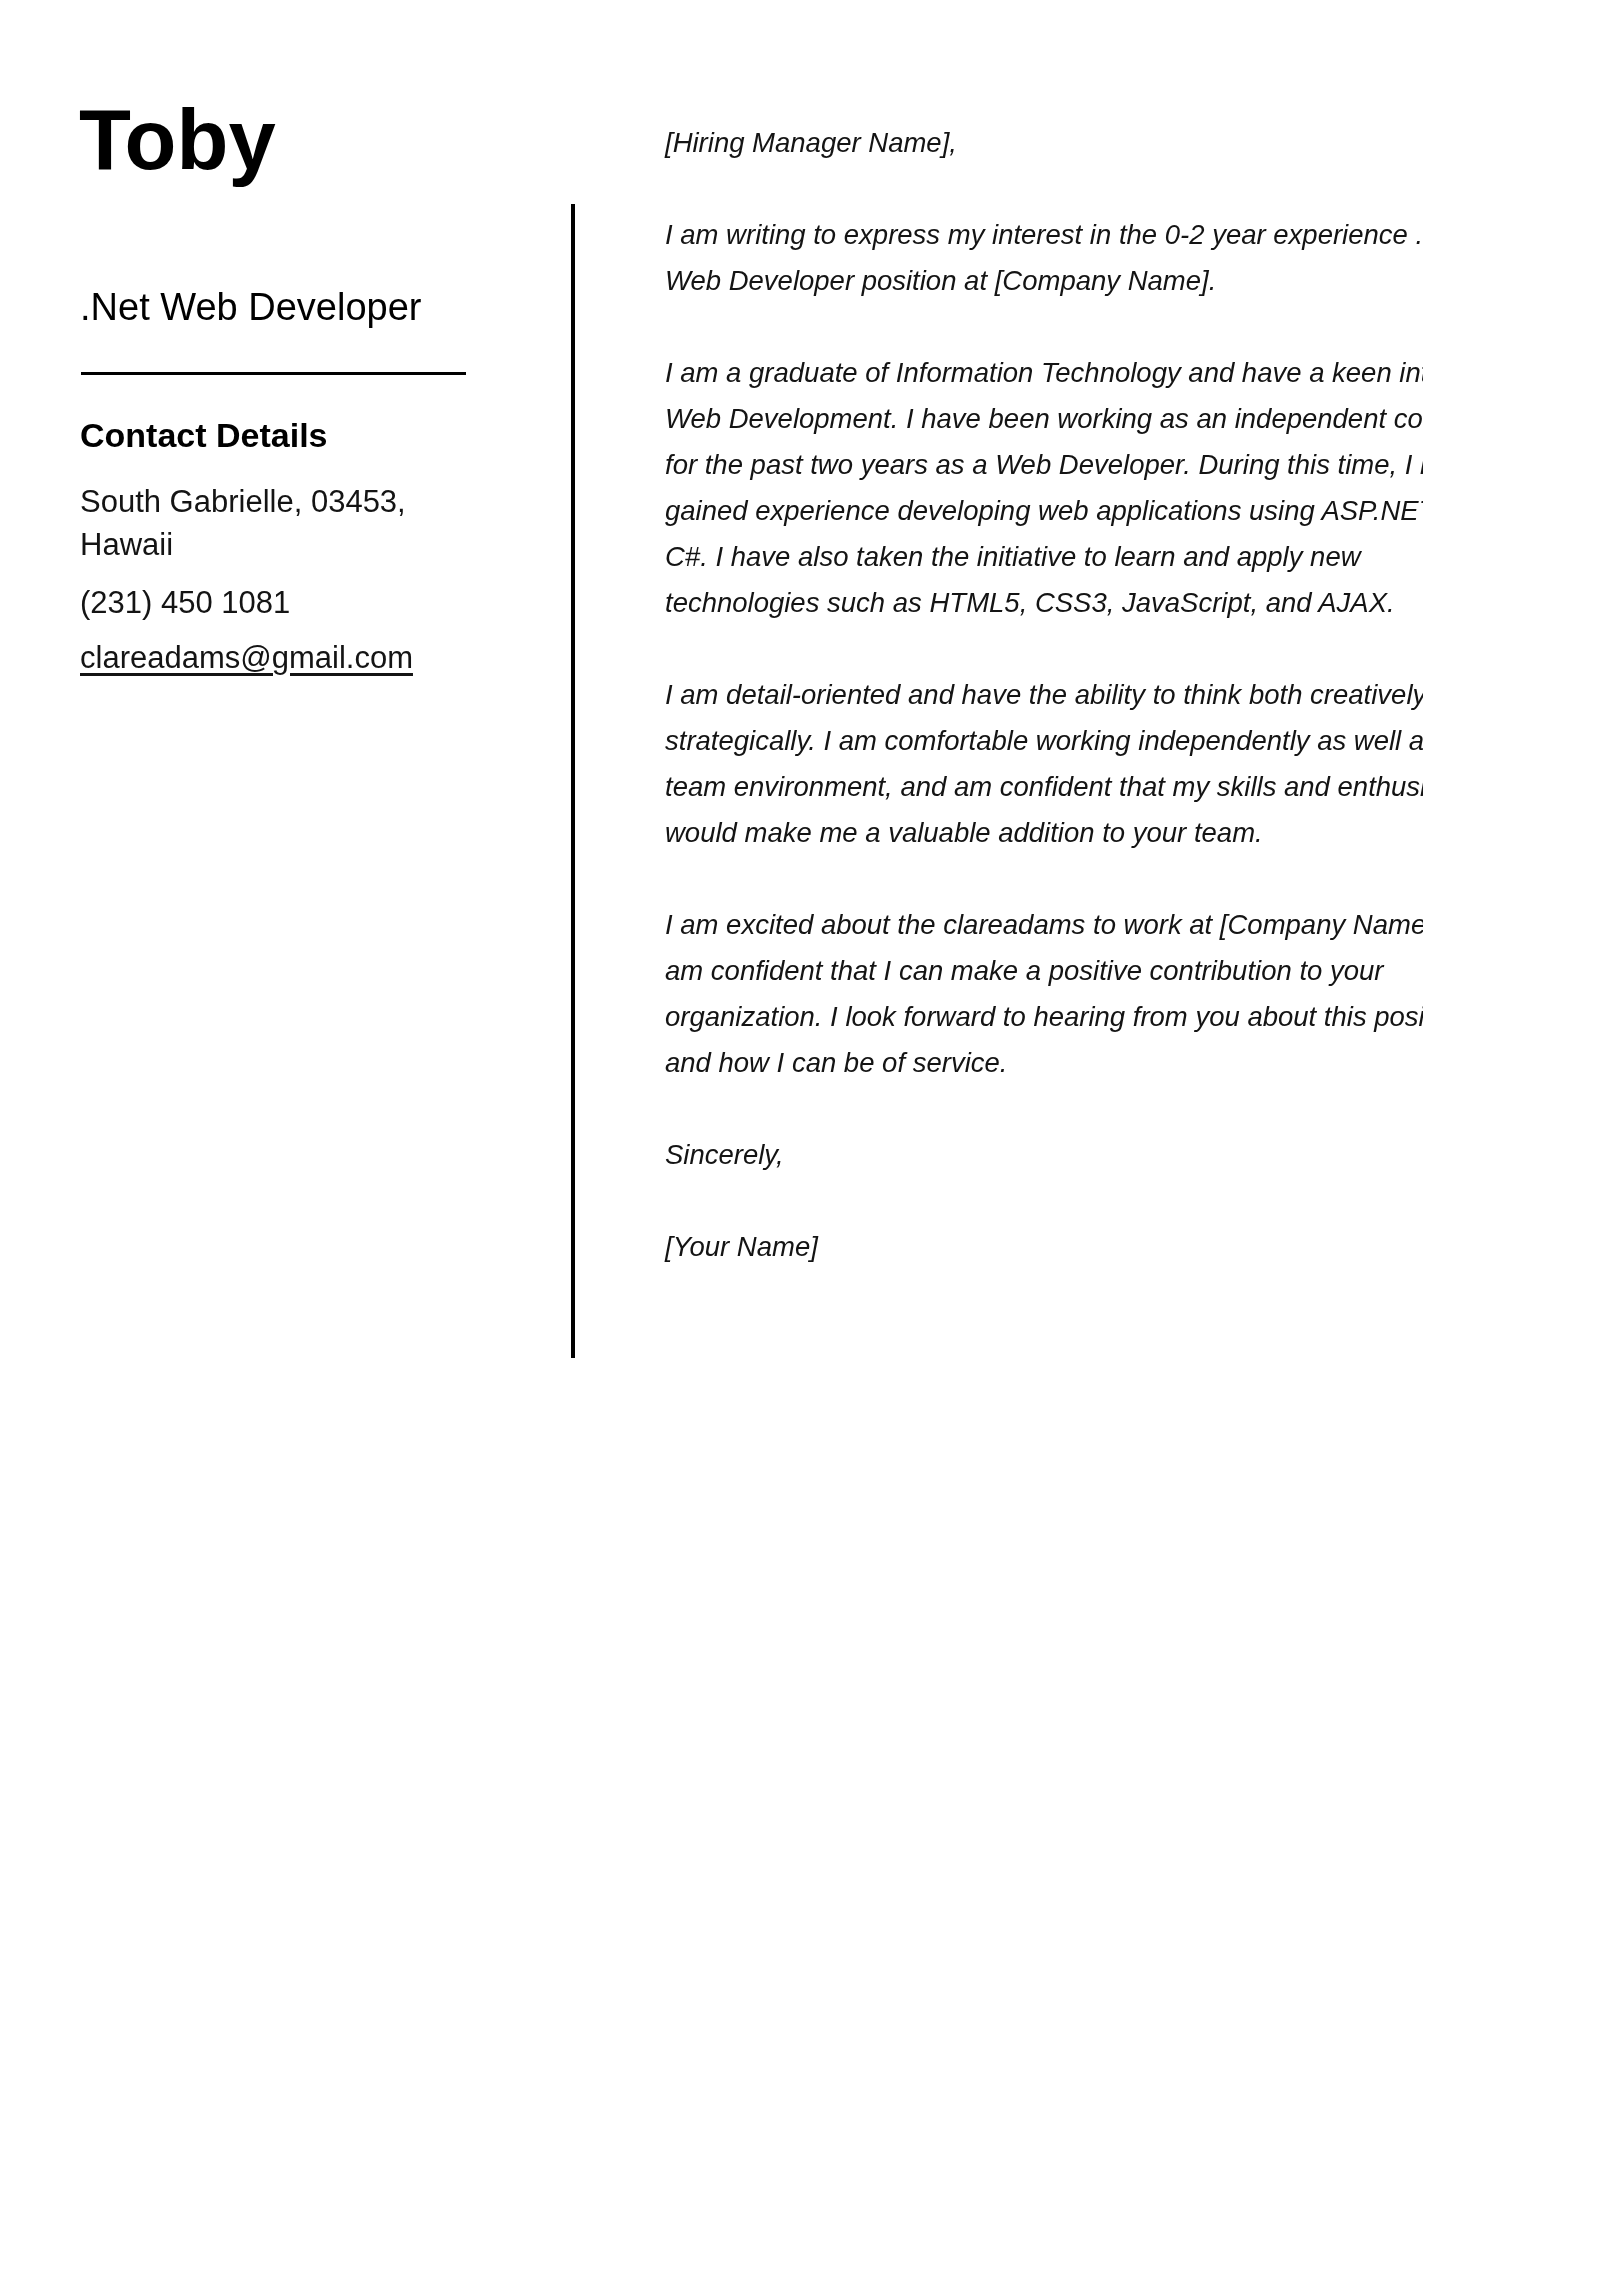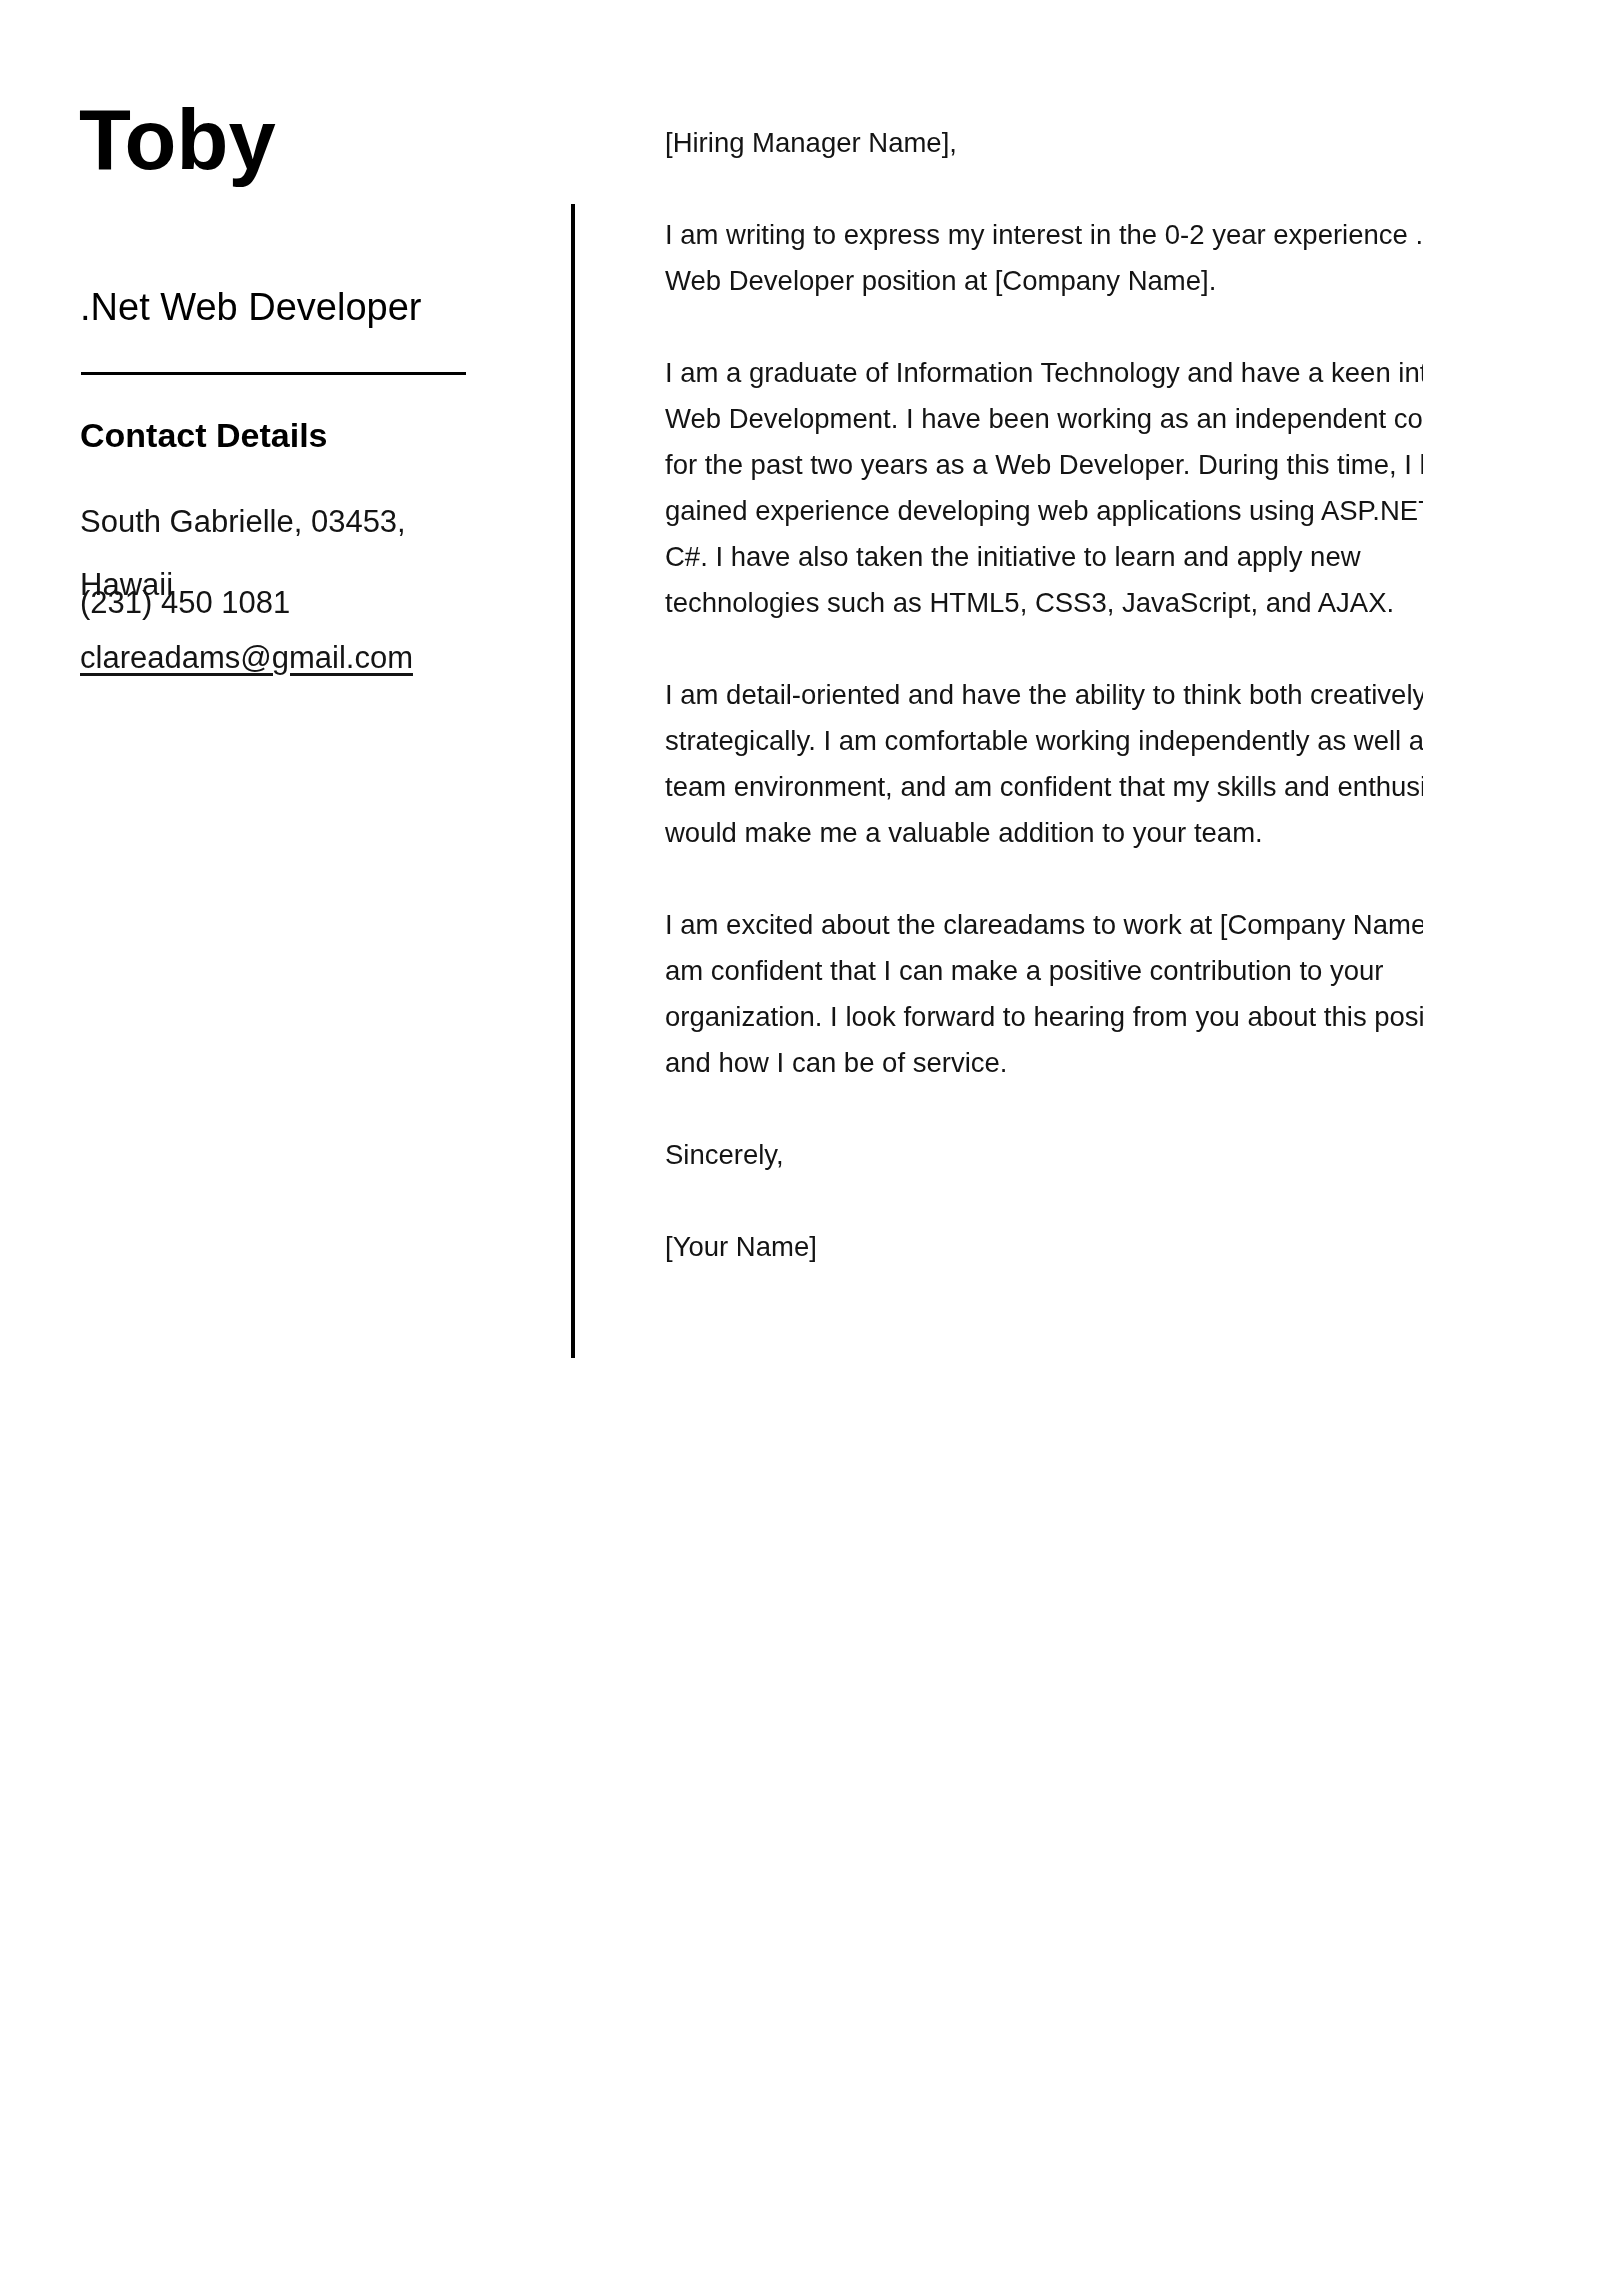--- a/index.html
+++ b/index.html
@@ -63,21 +63,21 @@
 
   .contact-address {
     position: absolute;
     left: 80px;
     top: 480px;
     font-size: 31px;
     line-height: 43px;
     font-weight: 400;
     color: #141414;
   }
-  .contact-address span { display: block; margin-top: 20px; }
+  .contact-address span { display: block; }
 
   .contact-phone {
     position: absolute;
     left: 80px;
     top: 581px;
     font-size: 31px;
     line-height: 43px;
     color: #141414;
   }
 
@@ -108,20 +108,21 @@
     left: 665px;
     top: 120px;
     width: 864px;
     font-size: 27.5px;
     line-height: 46px;
     color: #141414;
   }
   .letter p {
     margin: 0 8px 46px 0;
     padding: 0;
+    font-style: italic;
   }
 </style>
 </head>
 <body>
 
 <div class="page">
 
   <div class="name-block">
     <span class="name-first">Toby</span>
   </div>

